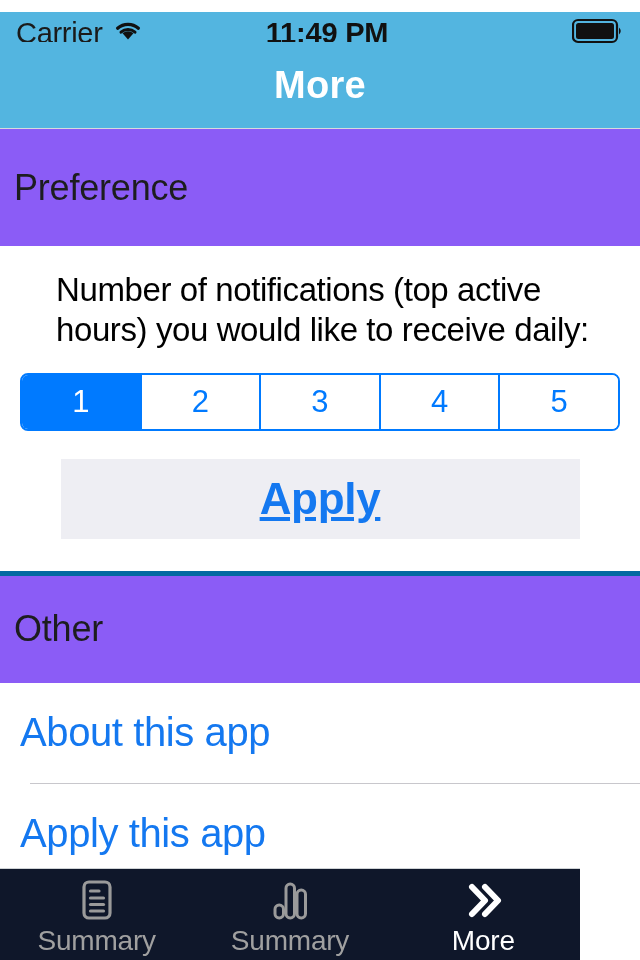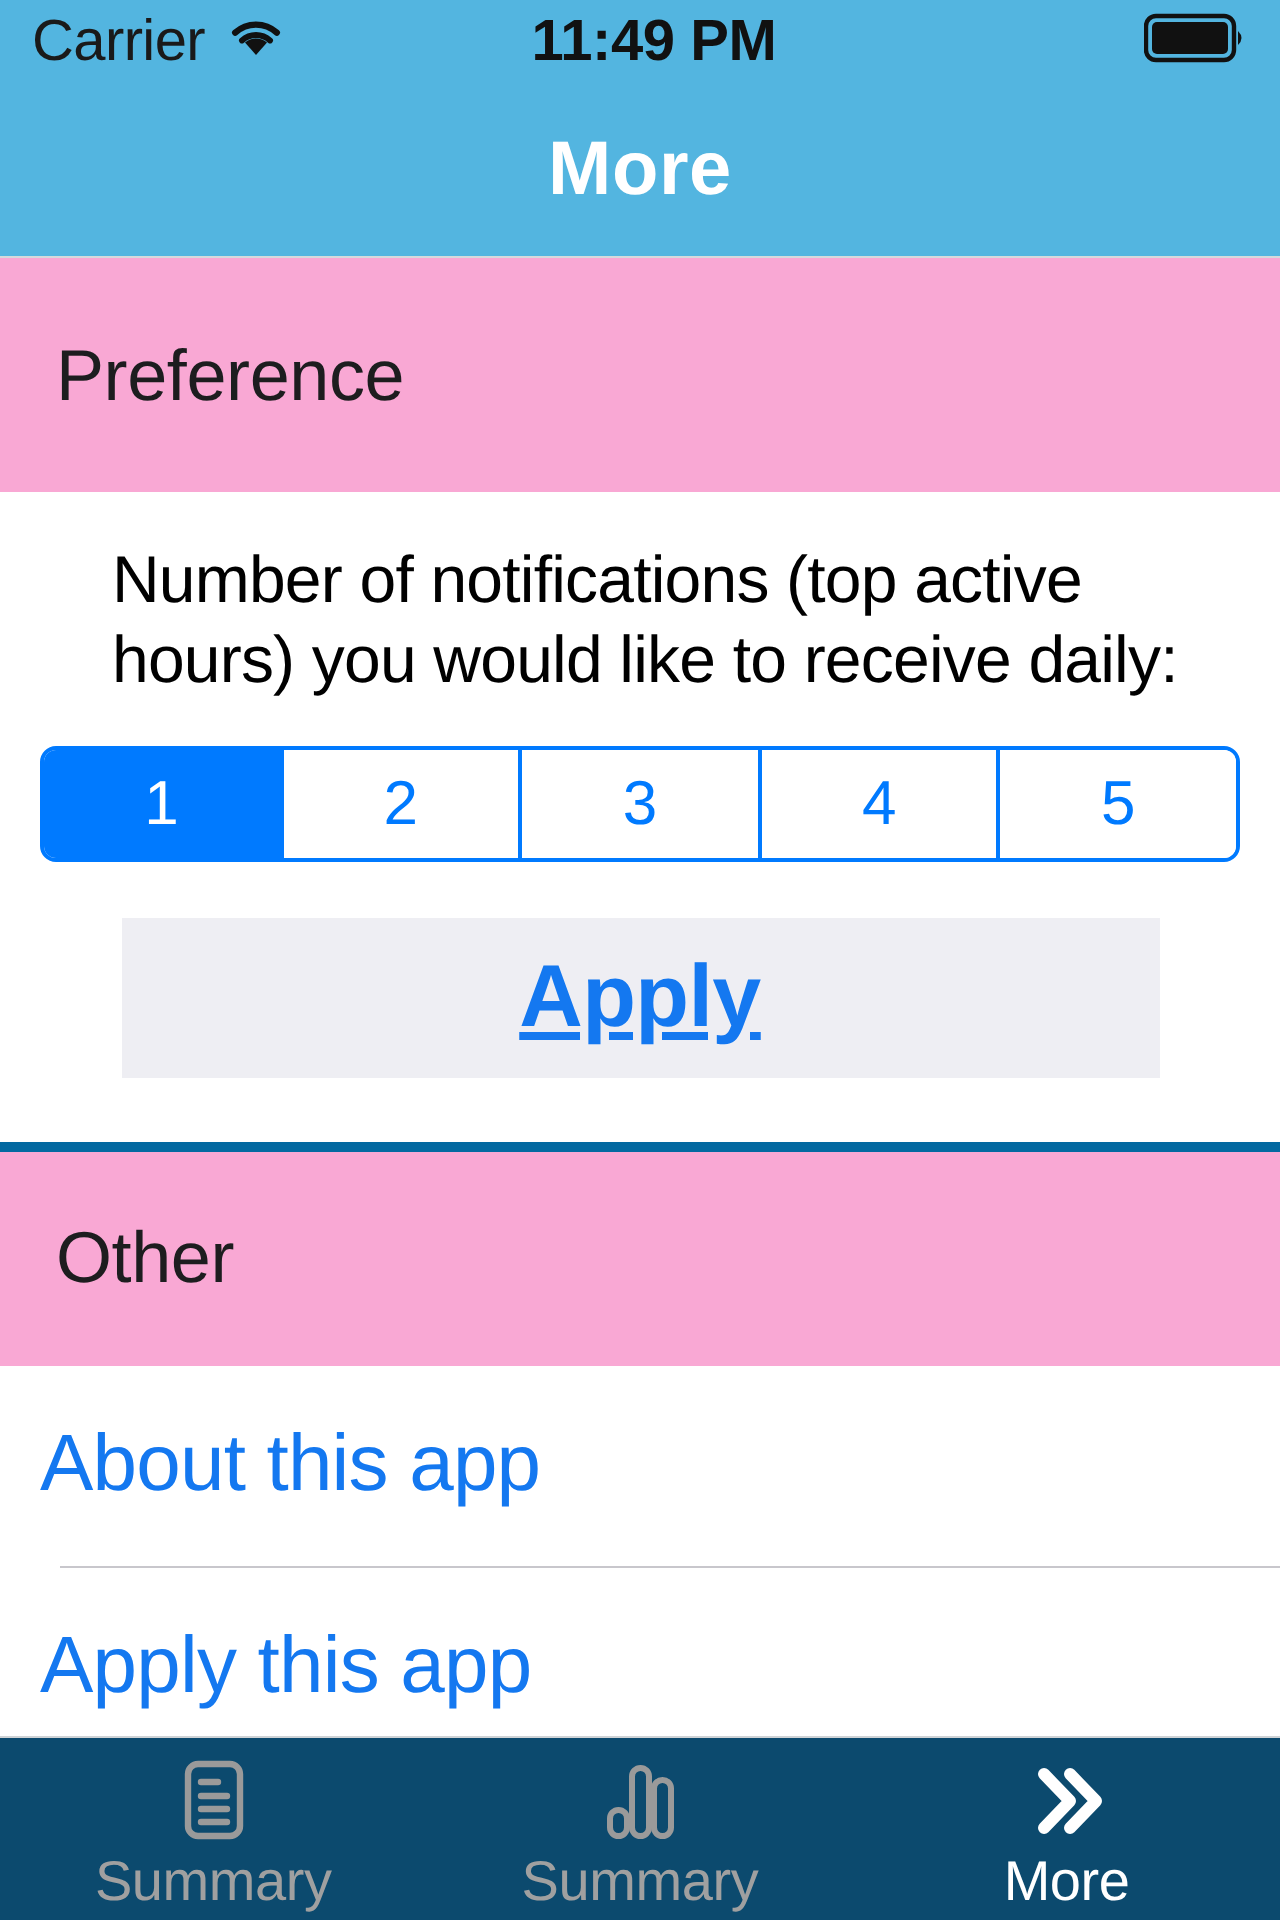--- a/index.html
+++ b/index.html
@@ -6,21 +6,21 @@
   html, body {
     width:640px; height:960px;
     font-family:"Liberation Sans", sans-serif;
     background:#ffffff;
     overflow:hidden;
   }
   #app { position:relative; width:640px; height:960px; background:#ffffff; }
 
   
   .statusbar {
-    position:absolute; top:0; left:0; width:640px; height:42px;
+    position:absolute; top:12px; left:0; width:640px; height:42px;
     background:#53b5e0;
     display:flex; align-items:center;
     padding:0 16px;
   }
   .sb-left { display:flex; align-items:center; gap:10px; }
   .sb-carrier { font-size:29px; color:#1a1a1a; letter-spacing:-0.3px; }
   .wifi-icon { display:block; }
   .sb-time {
     position:absolute; left:0; right:0; text-align:center;
     font-size:29px; font-weight:bold; color:#111; letter-spacing:-0.2px;margin-left:14px;
@@ -32,25 +32,25 @@
     position:absolute; top:42px; left:0; width:640px; height:86px;
     background:#53b5e0;
     display:flex; align-items:center; justify-content:center;
   }
   .nav-title { font-size:38px; font-weight:bold; color:#ffffff; letter-spacing:0.3px; }
 
   
   .content { position:absolute; top:128px; left:0; width:640px; bottom:92px; background:#ffffff; }
 
   .section-header {
-    background:#f9a8d4;
+    background:#8b5cf6;
     border-top:1px solid #d5dadd;
     height:118px;
     display:flex; align-items:center;
-    padding-left:28px;
+    padding-left:14px;
   }
   .section-header.second { height:112px; border-top:5px solid #0369a1; }
   .section-header-title { font-size:36px; color:#1d1d1f; letter-spacing:-0.2px; }
 
   .pref-body { background:#ffffff; padding:0; }
 
   .pref-desc {
     padding:24px 20px 0 20px;
     font-size:33px; line-height:1.22; color:#000000;
     letter-spacing:-0.4px;
@@ -97,22 +97,22 @@
     height:100px;
     display:flex; align-items:center;
     padding-left:20px;
     background:#ffffff;
   }
   .list-row-label { font-size:40px; color:#1478f0; letter-spacing:-0.4px; }
   .list-sep { height:1px; background:#c8c7cc; margin-left:30px; }
 
   
   .tabbar {
-    position:absolute; left:0; bottom:0; width:640px; height:92px;
-    background:#0c4a6e;
+    position:absolute; left:0; bottom:0; width:580px; height:92px;
+    background:#0f172a;
     border-top:1px solid #cfd3d6;
     display:flex;
   }
   .tab {
     flex:1 1 0;
     display:flex; flex-direction:column; align-items:center; justify-content:flex-start;
     padding-top:8px;
     text-decoration:none;
   }
   .tab-icon { height:48px; display:flex; align-items:center; justify-content:center; }

